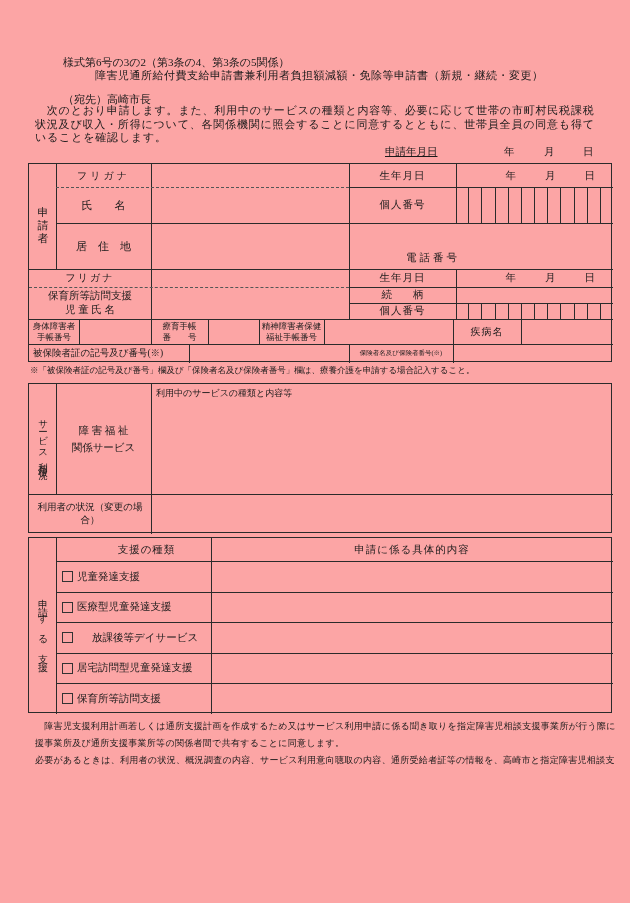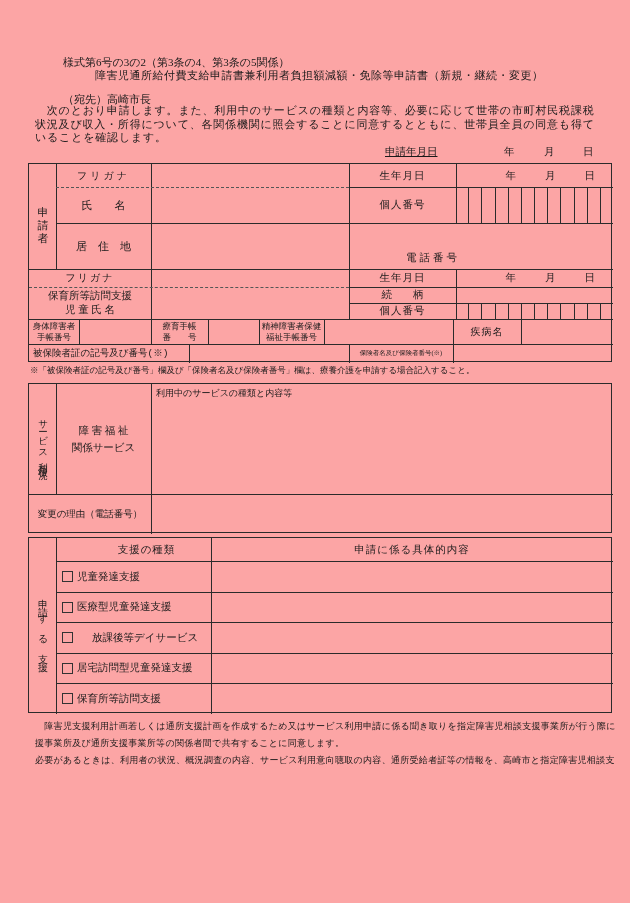--- a/index.html
+++ b/index.html
@@ -5,21 +5,21 @@
   html,body{margin:0;padding:0;background:#e8e8e8;}
   .page{position:relative;width:630px;height:903px;background:#fca5a5;color:#1a1a1a;
         font-family:"Liberation Serif","DejaVu Serif",serif;font-size:11px;overflow:hidden;}
   .abs{position:absolute;}
   .tbl{position:absolute;border:1.5px solid #2b2b2b;box-sizing:border-box;}
   .vl{position:absolute;width:1px;background:#2b2b2b;}
   .hl{position:absolute;height:1px;background:#2b2b2b;}
   .hld{position:absolute;height:0;border-top:1px dashed #555;}
   .lbl{position:absolute;display:flex;align-items:center;justify-content:center;text-align:center;box-sizing:border-box;}
   .lbl.col{flex-direction:column;}
-  .left{justify-content:flex-start;text-align:center;font-family:Liberation Mono, monospace;}
+  .left{justify-content:flex-start;text-align:center;}
   .vert{writing-mode:vertical-rl;text-orientation:upright;}
   .field{position:absolute;box-sizing:border-box;}
   .pnbox{position:absolute;display:flex;box-sizing:border-box;}
   .pnbox i{flex:1;border-left:1px solid #2b2b2b;}
   .pnbox i:first-child{border-left:none;}
   .ymd{position:absolute;display:flex;justify-content:flex-end;align-items:center;gap:29px;
        padding-right:18px;box-sizing:border-box;font-size:10.5px;}
   .cbx{display:inline-block;width:9px;height:9px;border:1px solid #333;margin-right:4px;flex:none;}
   .suprow{position:absolute;display:flex;align-items:center;padding-left:6px;box-sizing:border-box;font-size:10.5px;text-align:center;}
   .para div{letter-spacing:0.8px;line-height:13.5px;white-space:nowrap;}
@@ -168,21 +168,21 @@
     <div class="hl" style="left:0;top:110px;width:584px;"></div>
 
     <div class="lbl vert f95" style="left:0;top:0;width:27px;height:110px;letter-spacing:2.5px;">サービス利用状況</div>
     <div class="lbl col f105" style="left:27px;top:0;width:95px;height:110px;line-height:17px;">
       <div>障 害 福 祉</div>
       <div>関係サービス</div>
     </div>
     <div class="field" style="left:122px;top:0;width:462px;height:110px;"></div>
     <div class="abs f9" style="left:127px;top:3px;">利用中のサービスの種類と内容等</div>
 
-    <div class="lbl f95" style="left:0;top:110px;width:122px;height:40px;">変更の理由（電話番号）</div>
+    <div class="lbl f95" style="left:0;top:110px;width:122px;height:40px;">利用者の状況（変更の場合）</div>
     <div class="field" style="left:122px;top:110px;width:462px;height:40px;"></div>
   </div>
 
   <div class="tbl" style="left:28px;top:537px;width:584px;height:176px;">
     <div class="vl" style="left:27px;top:0;height:176px;"></div>
     <div class="vl" style="left:182px;top:0;height:176px;"></div>
     <div class="hl" style="left:27px;top:23px;width:557px;"></div>
     <div class="hl" style="left:27px;top:54px;width:557px;"></div>
     <div class="hl" style="left:27px;top:84px;width:557px;"></div>
     <div class="hl" style="left:27px;top:115px;width:557px;"></div>

